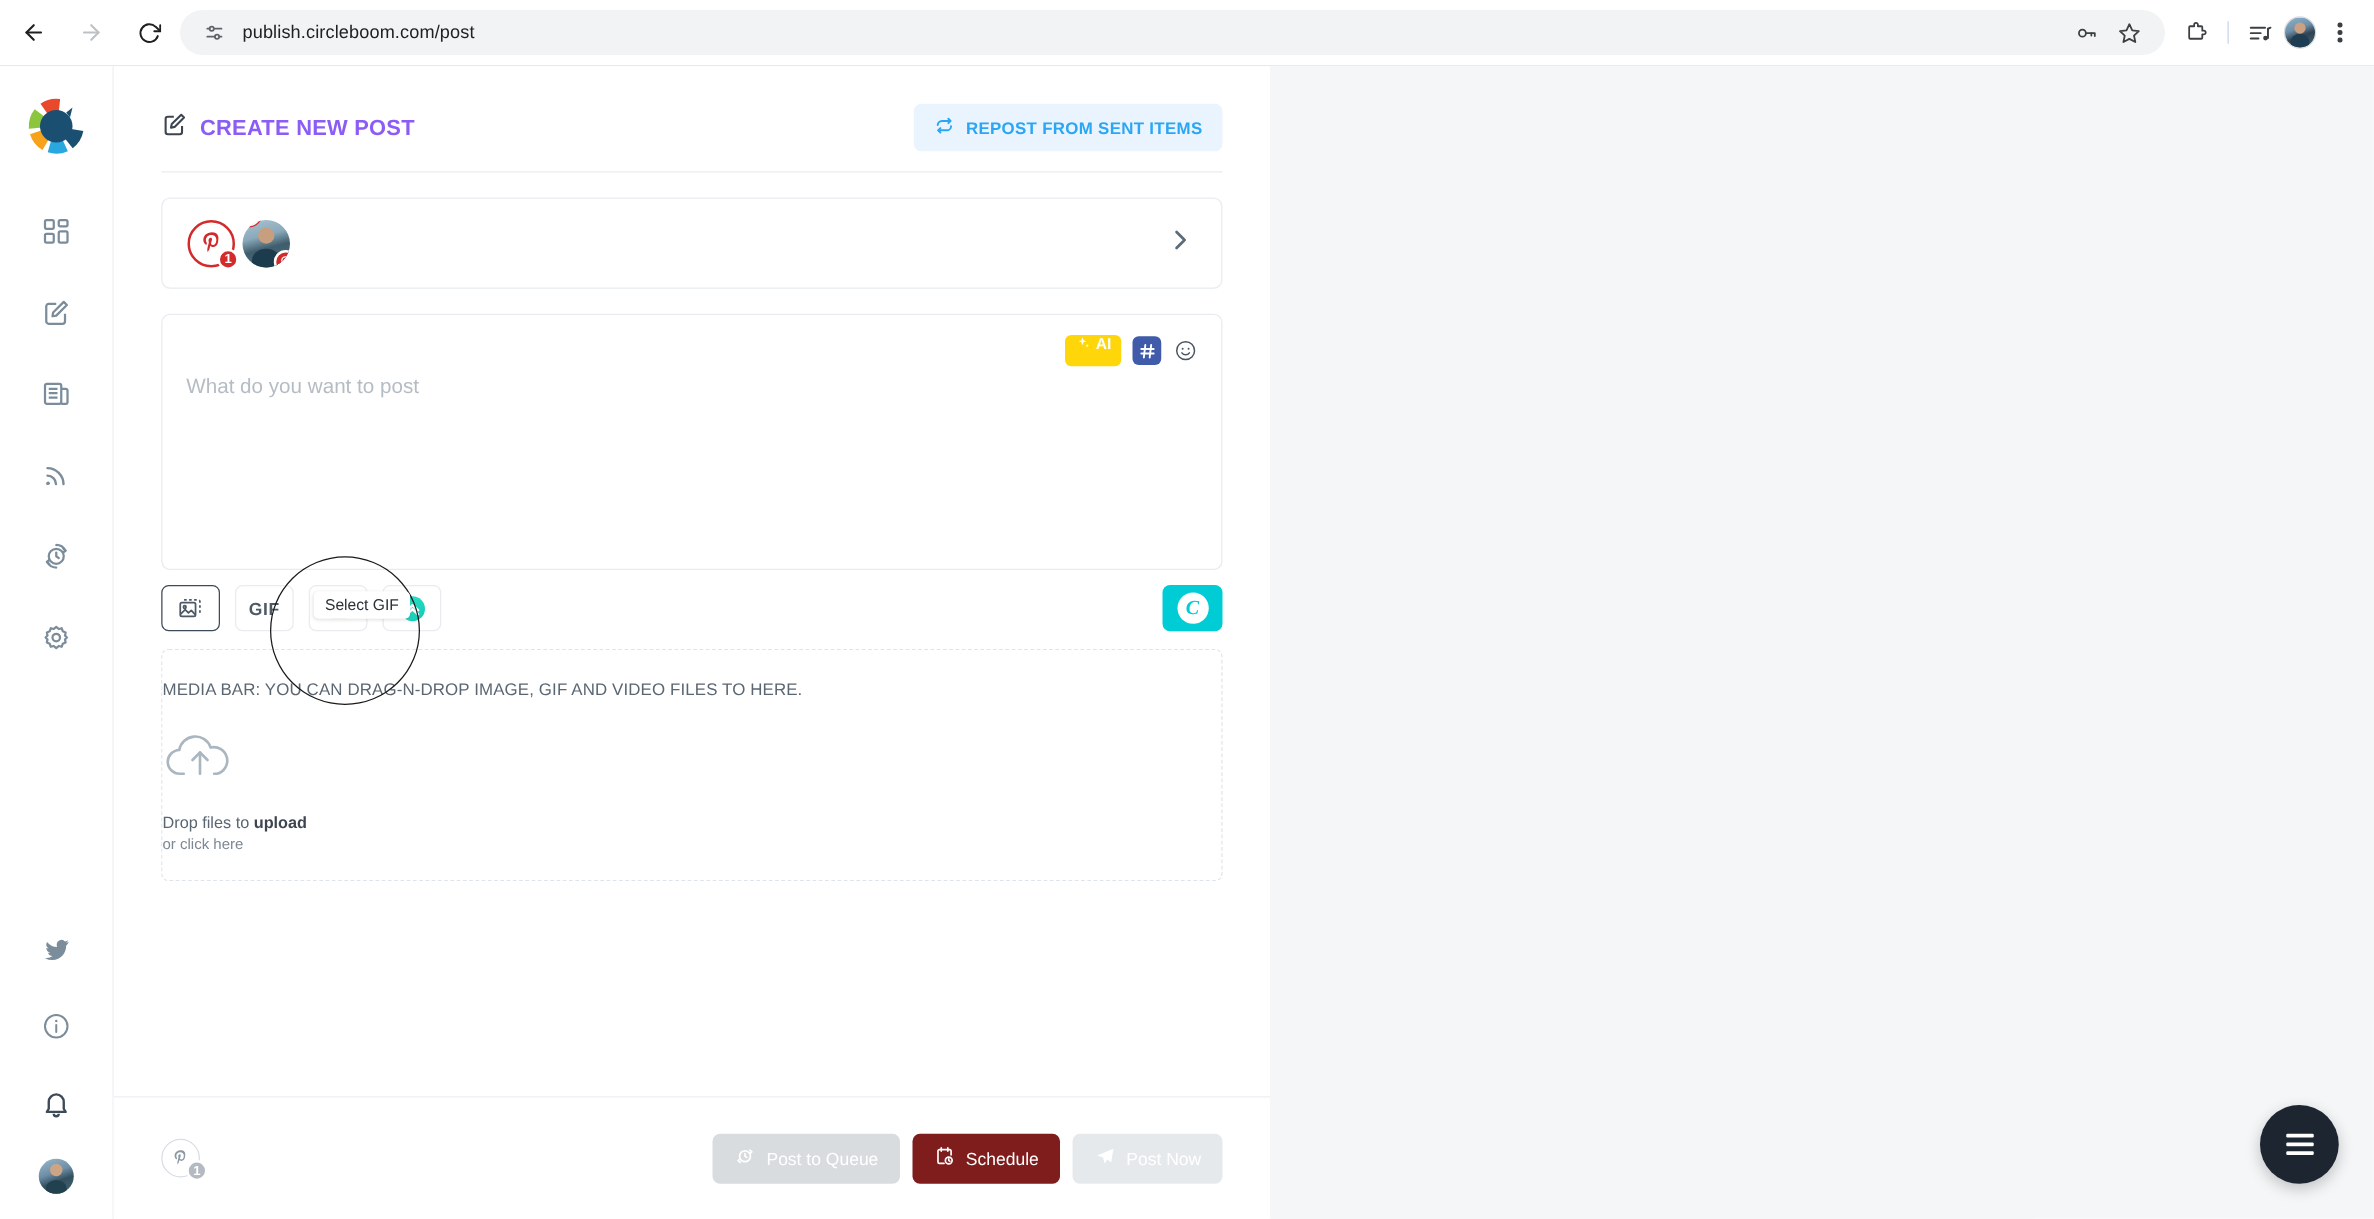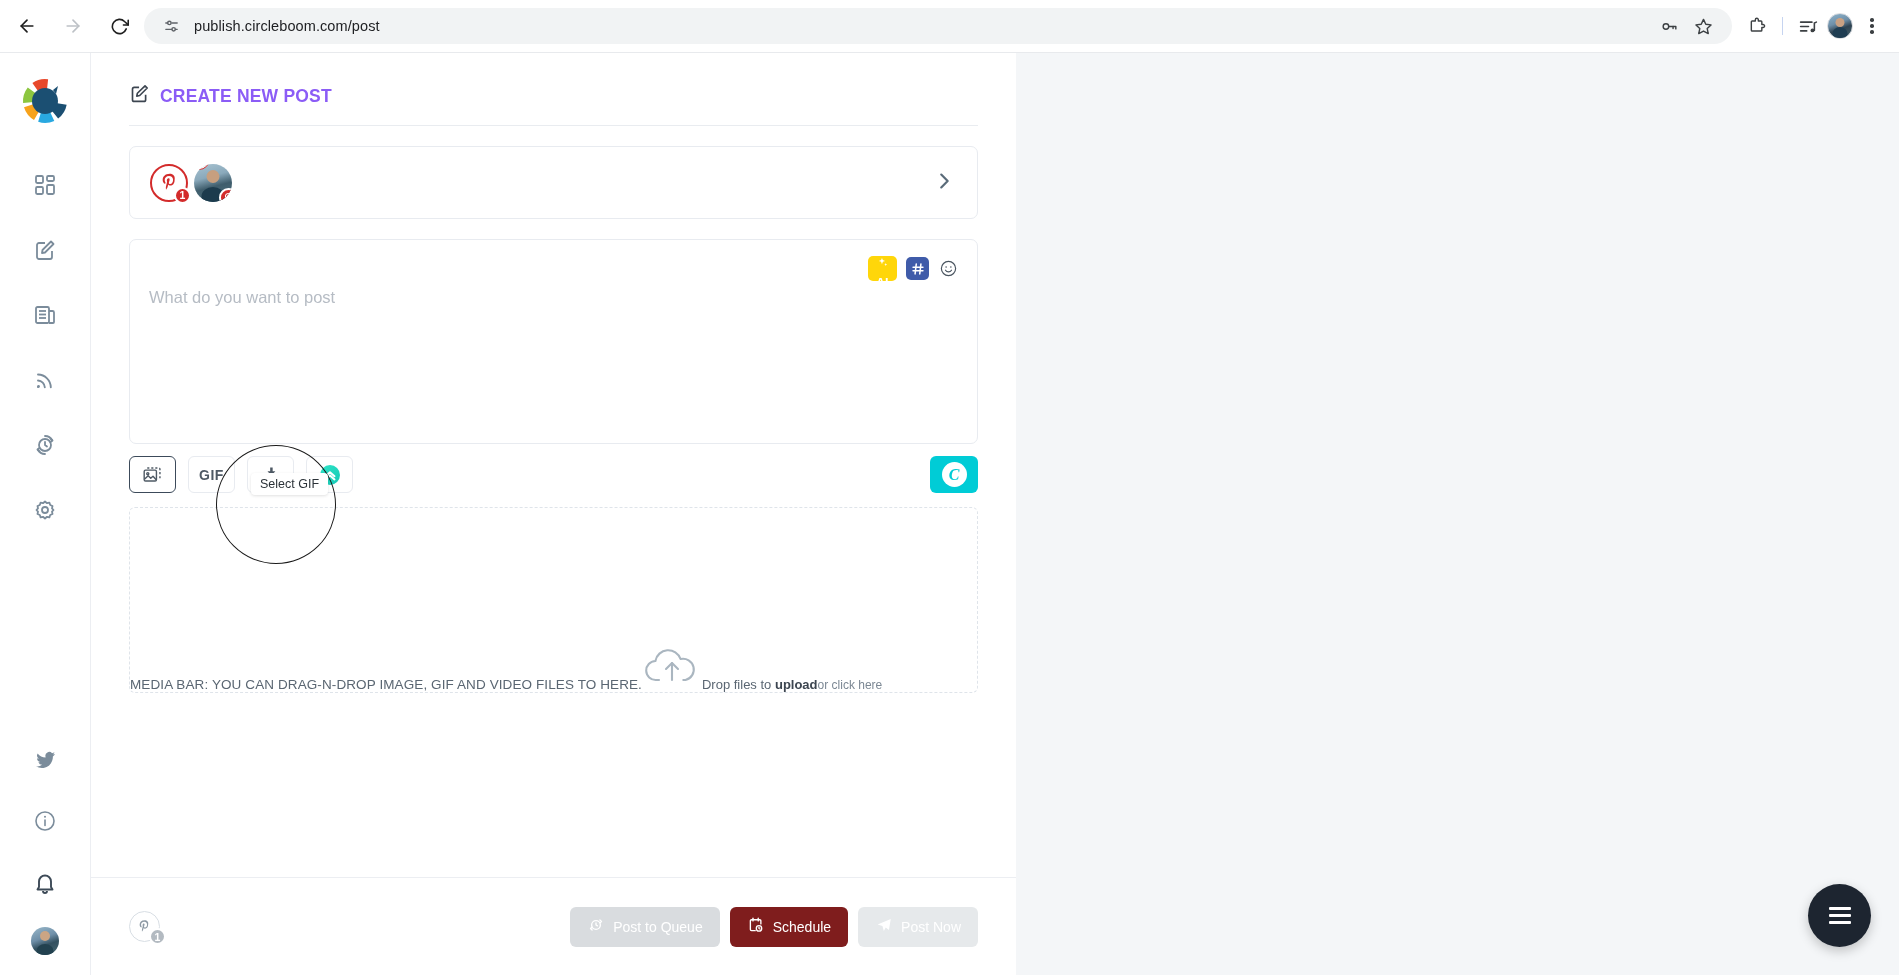--- a/index.html
+++ b/index.html
@@ -174,21 +174,21 @@
     margin-top: 20px; border: 1px solid #e8ebf0; border-radius: 7px;
     height: 205px; position: relative; background: #fff;
   }
   .composer-tools {
     position: absolute; right: 18px; top: 16px;
     display: flex; align-items: center; gap: 9px;
   }
   .ai-btn {
     background: #ffd60a; border-radius: 5px; height: 25px;
     display: flex; align-items: flex-start; gap: 4px; padding: 0 8px;
-    color: #fff; font-size: 12.5px; font-weight: bold; cursor: pointer; border: none; flex-direction: column;
+    color: #fff; font-size: 12.5px; font-weight: bold; cursor: pointer; border: none;
   }
   .hash-btn {
     width: 23px; height: 23px; border-radius: 5px; background: #3f5ba9;
     display: flex; align-items: center; justify-content: center; cursor: pointer;
   }
   .emoji-btn {
     width: 21px; height: 21px; cursor: pointer; color: #4a5560;
     display: flex; align-items: center; justify-content: center;
   }
   .composer-placeholder {
@@ -230,21 +230,21 @@
   .magnifier {
     position: absolute; left: 125px; top: 392px;
     width: 120px; height: 119px; border-radius: 50%;
     border: 1.3px solid #1a1a1a; z-index: 39; pointer-events: none;
   }
 
   
   .dropzone {
     margin-top: 14px; height: 186px;
     border: 1.5px dashed #dfe4ea; border-radius: 6px;
-    display: flex; flex-direction: row; align-items: flex-end;
+    display: flex; flex-direction: column; align-items: flex-start;
     padding-top: 24px; background: #fff;
   }
   .dz-title { font-size: 13.5px; color: #5a6672; letter-spacing: 0.1px; }
   .dz-cloud { margin-top: 22px; color: #aab6c0; }
   .dz-drop { margin-top: 18px; font-size: 13px; color: #5a6672; }
   .dz-drop b { color: #3c4550; }
   .dz-click { margin-top: 3px; font-size: 12px; color: #7c8894; }
 
   
   .footer {
@@ -454,20 +454,31 @@
       <div class="page-head">
         <div class="page-title">
           <span>
             <svg width="21" height="21" viewBox="0 0 24 24" fill="none" stroke="#3c4550" stroke-width="1.9" stroke-linejoin="round">
                 <path d="M19 13.5V19a2 2 0 0 1-2 2H6a2 2 0 0 1-2-2V7a2 2 0 0 1 2-2h5.5"></path>
                 <path d="M18.3 3.2 20.8 5.7 12.2 14.3 8.9 15l.7-3.3z"></path>
               </svg>
           </span>
           <span>CREATE NEW POST</span>
         </div>
+        <button class="repost-btn">
+          <span>
+            <svg width="17" height="17" viewBox="0 0 24 24" fill="none" stroke="currentColor" stroke-width="2.2" stroke-linecap="round" stroke-linejoin="round">
+                <path d="M16.5 4.2 19 6.7l-2.5 2.5"></path>
+                <path d="M18.6 6.7H9.2A4.7 4.7 0 0 0 4.5 11.4"></path>
+                <path d="M7.5 19.8 5 17.3l2.5-2.5"></path>
+                <path d="M5.4 17.3h9.4a4.7 4.7 0 0 0 4.7-4.7"></path>
+              </svg>
+          </span>
+          <span>REPOST FROM SENT ITEMS</span>
+        </button>
       </div>
 
       <div class="account-box">
         <div class="accounts">
           <div class="acc acc-pin">
             <svg width="21" height="21" viewBox="0 0 24 24" fill="#d32b2b">
                 <path d="M12.3 2C7 2 4.2 5.4 4.2 9.1c0 1.7.95 3.8 2.47 4.47.23.1.36.06.41-.17.04-.17.25-.98.34-1.36a.36.36 0 0 0-.08-.35 4.3 4.3 0 0 1-.84-2.5c0-2.4 1.84-4.73 4.98-4.73 2.71 0 4.6 1.8 4.6 4.38 0 2.91-1.41 4.93-3.25 4.93-1.02 0-1.78-.82-1.53-1.84.29-1.21.86-2.52.86-3.4 0-.78-.43-1.43-1.32-1.43-1.05 0-1.89 1.07-1.89 2.5 0 .91.31 1.53.31 1.53l-1.24 5.18c-.37 1.54-.06 3.43-.03 3.62.01.11.16.14.23.05.09-.12 1.29-1.58 1.7-3.04.11-.41.65-2.52.65-2.52.32.6 1.26 1.13 2.26 1.13 2.97 0 4.99-2.67 4.99-6.24C18.82 4.6 16.26 2 12.3 2z"></path>
               </svg>
             <span class="badge-count">1</span>
           </div>

